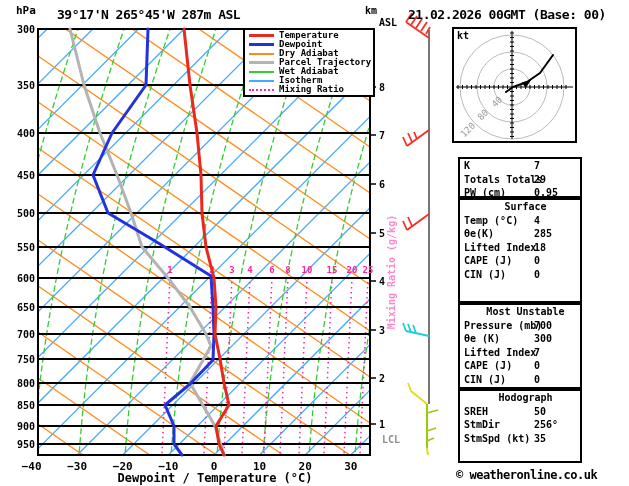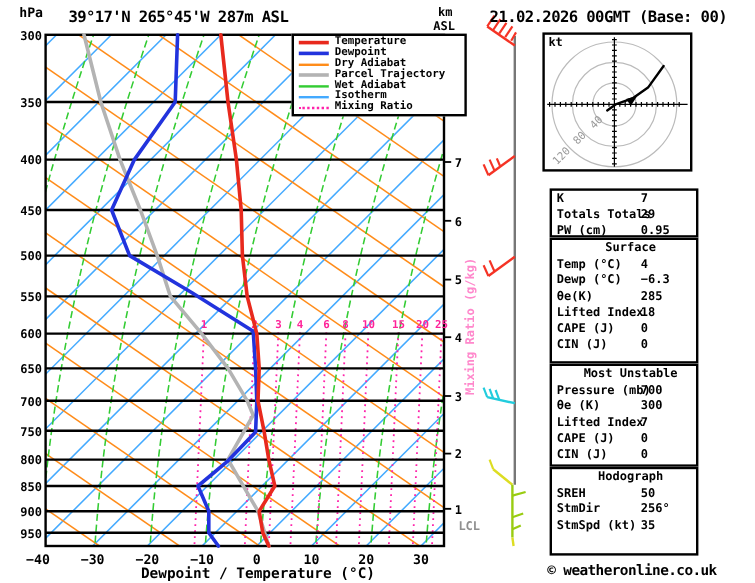--- a/index.html
+++ b/index.html
@@ -1,21 +1,21 @@
 <!DOCTYPE html>
 <html><head>
 <meta charset="utf-8">
 <style>
   html,body{margin:0;padding:0;background:#fff;}
   .stage{position:relative;width:629px;height:486px;background:#fff;
          font-family:"DejaVu Sans Mono","Liberation Mono",monospace;overflow:hidden;}
   .abs{position:absolute;}
   .t-bold{font-weight:bold;color:#000;}
   #chart-svg{position:absolute;left:0;top:0;}
-  .legend-box{position:absolute;left:243px;top:28px;width:146px;height:69px;
+  .legend-box{position:absolute;left:243px;top:28px;width:132px;height:69px;
               background:#fff;border:2px solid #000;box-sizing:border-box;z-index:5;
               padding:1px 0 0 4px;}
   .legend-row{display:flex;align-items:center;height:9px;}
   .legend-sample{width:25px;margin-right:5px;flex:none;}
   .legend-label{font-size:9px;font-weight:bold;color:#000;white-space:nowrap;line-height:9px;}
   .tbl-box{position:absolute;left:458px;width:124px;background:#fff;
            border:2px solid #000;box-sizing:border-box;z-index:4;}
   .tbl-row{display:flex;font-size:10px;font-weight:bold;color:#000;line-height:13.5px;padding-left:4px;}
   .tbl-label{flex:none;width:70px;white-space:nowrap;}
   .tbl-value{white-space:nowrap;}
@@ -256,21 +256,21 @@
         <text x="485" y="117" font-size="9" fill="#999" font-family="&quot;DejaVu Sans Mono&quot;,monospace" font-weight="normal" text-anchor="middle" transform="rotate(-45 485 117)">80</text>
         <text x="470" y="132" font-size="9" fill="#999" font-family="&quot;DejaVu Sans Mono&quot;,monospace" font-weight="normal" text-anchor="middle" transform="rotate(-45 470 132)">120</text>
         <polyline points="506,92 513,87 527,82 540,73 553,55" fill="none" stroke="#000" stroke-width="2" stroke-linejoin="round" stroke-linecap="round"></polyline>
         <polygon points="0,0 -9,3.5 -9,-3.5" fill="#000" transform="translate(531 80) rotate(-36)"></polygon>
       </g>
     </svg>
 
   <div class="abs t-bold" style="left:16px;top:4px;font-size:11px;">hPa</div>
   <div class="abs t-bold" style="left:57px;top:7px;font-size:13px;letter-spacing:-0.5px;">39°17'N 265°45'W 287m ASL</div>
   <div class="abs t-bold" style="left:365px;top:5px;font-size:10px;">km</div>
-  <div class="abs t-bold" style="left:361px;top:17px;font-size:10px;">ASL</div>
+  <div class="abs t-bold" style="left:379px;top:17px;font-size:10px;">ASL</div>
   <div class="abs t-bold" style="left:408px;top:7px;font-size:13px;letter-spacing:-0.5px;">21.02.2026 00GMT (Base: 00)</div>
   <div class="abs t-bold" style="left:456px;top:468px;font-size:12px;letter-spacing:-0.5px;">© weatheronline.co.uk</div>
   <div class="abs t-bold" style="left:80px;top:471px;width:270px;text-align:center;font-size:12px;">Dewpoint / Temperature (°C)</div>
   <div class="abs t-bold" style="left:457px;top:30px;font-size:10px;z-index:6;">kt</div>
   <div class="abs" style="left:382px;top:393px;font-size:10px;font-weight:bold;color:#909090;z-index:3;margin-top:41px;">LCL</div>
 
   <div class="legend-box" id="legend">
       <div class="legend-row">
         <div class="legend-sample" style="border-top: 3px solid rgb(232, 41, 29);"></div>
         <div class="legend-label">Temperature</div>
@@ -316,24 +316,20 @@
           <div class="tbl-value">0.95</div>
         </div>
       </div>
       <div class="tbl-box" style="top: 198px; height: 105px;">
         <div class="tbl-head">Surface</div>
         <div class="tbl-row">
           <div class="tbl-label">Temp (°C)</div>
           <div class="tbl-value">4</div>
         </div>
         <div class="tbl-row">
-          <div class="tbl-label">Dewp (°C)</div>
-          <div class="tbl-value">−6.3</div>
-        </div>
-        <div class="tbl-row">
           <div class="tbl-label">θe(K)</div>
           <div class="tbl-value">285</div>
         </div>
         <div class="tbl-row">
           <div class="tbl-label">Lifted Index</div>
           <div class="tbl-value">18</div>
         </div>
         <div class="tbl-row">
           <div class="tbl-label">CAPE (J)</div>
           <div class="tbl-value">0</div>

